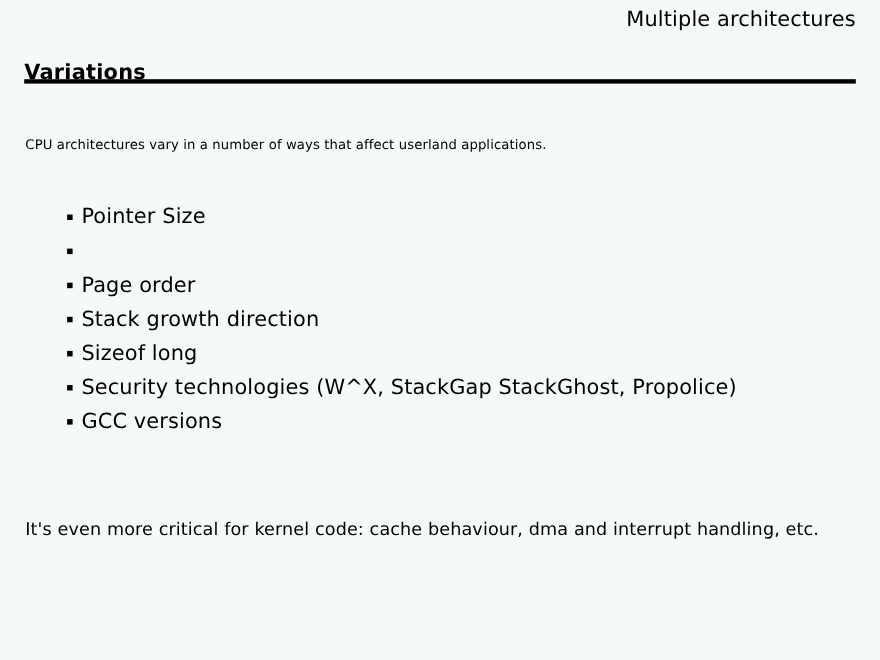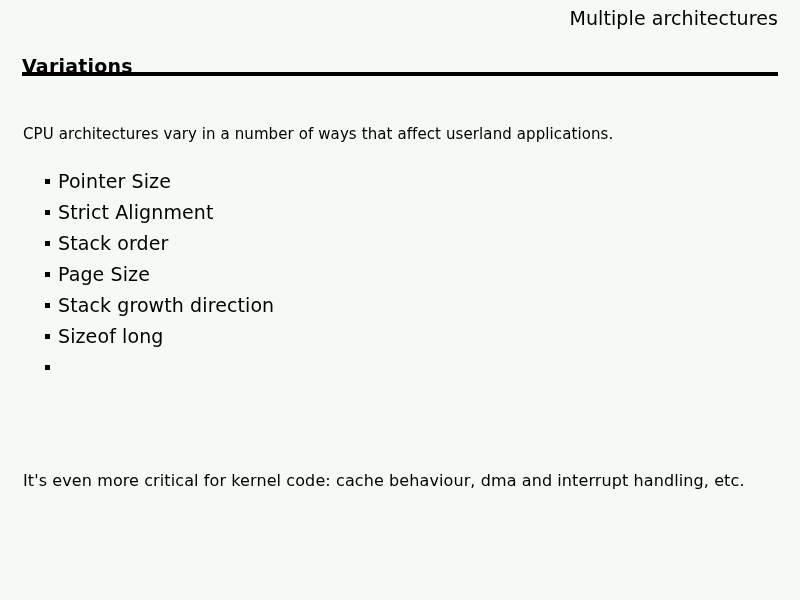--- a/index.html
+++ b/index.html
@@ -68,32 +68,32 @@
     left: 0;
     top: 104px;
     width: 800px;
   }
 
   .intro-paragraph {
     position: absolute;
     left: 23px;
     top: 0;
     width: 750px;
-    font-size: 15px;
+    font-size: 12px;
     line-height: 30px;
     letter-spacing: 0.1px;
   }
 
   .bullet-list {
     position: absolute;
     left: 45px;
     top: 62px;
     width: 740px;
     list-style: none;
-    margin: 0;
+    margin: 16px;
     padding: 0;
   }
 
   .bullet-item {
     position: relative;
     padding-left: 13px;
     height: 31px;
     font-size: 19px;
     line-height: 31px;
     letter-spacing: 0.1px;
@@ -134,40 +134,40 @@
 
     <p class="intro-paragraph">CPU architectures vary in a number of ways that affect userland applications.</p>
 
     <ul class="bullet-list">
       <li class="bullet-item">
         <span class="bullet-marker"></span>
         <span>Pointer Size</span>
       </li>
       <li class="bullet-item">
         <span class="bullet-marker"></span>
-        <span>Strict Alignment</span>
       </li>
       <li class="bullet-item">
         <span class="bullet-marker"></span>
-        <span>Stack order</span>
-      </li>
-      <li class="bullet-item">
-        <span class="bullet-marker"></span>
-        <span>Page Size</span>
+        <span>Page order</span>
       </li>
       <li class="bullet-item">
         <span class="bullet-marker"></span>
         <span>Stack growth direction</span>
       </li>
       <li class="bullet-item">
         <span class="bullet-marker"></span>
         <span>Sizeof long</span>
       </li>
       <li class="bullet-item">
         <span class="bullet-marker"></span>
+        <span>Security technologies (W^X, StackGap StackGhost, Propolice)</span>
+      </li>
+      <li class="bullet-item">
+        <span class="bullet-marker"></span>
+        <span>GCC versions</span>
       </li>
     </ul>
 
     <p class="closing-paragraph">It's even more critical for kernel code: cache behaviour, dma and interrupt handling, etc.</p>
 
   </div>
 
 </div>
 
 </body></html>

